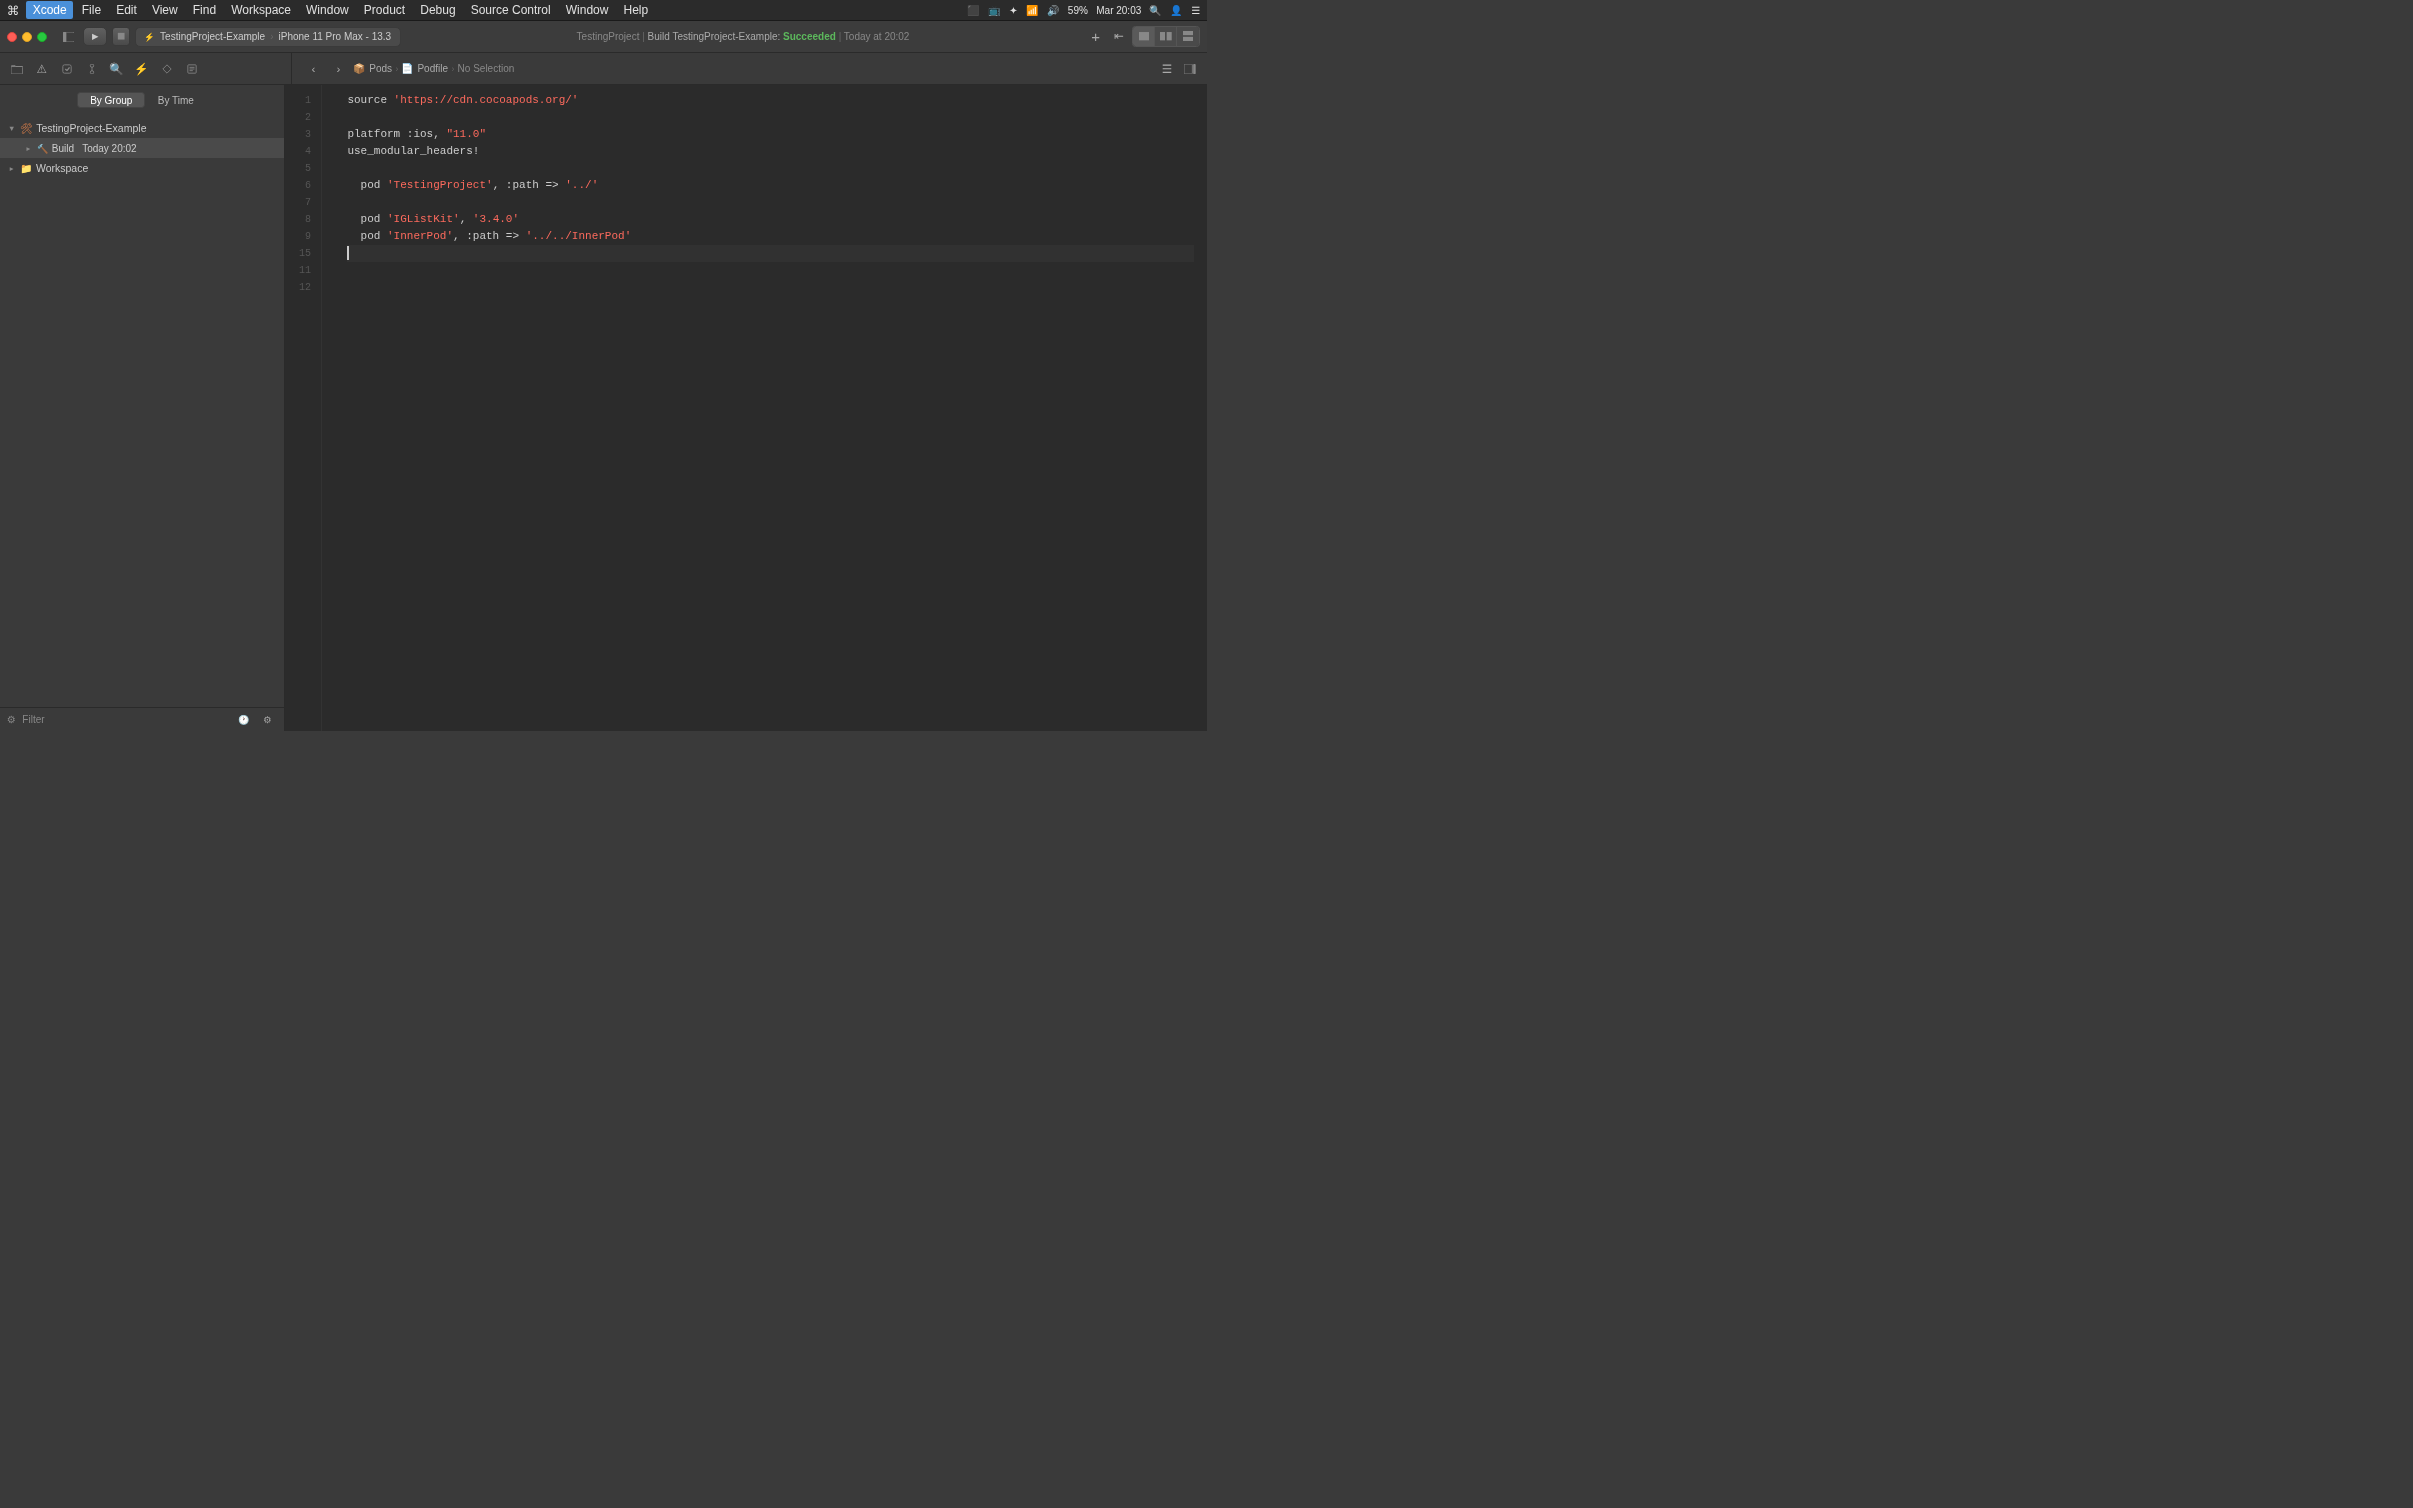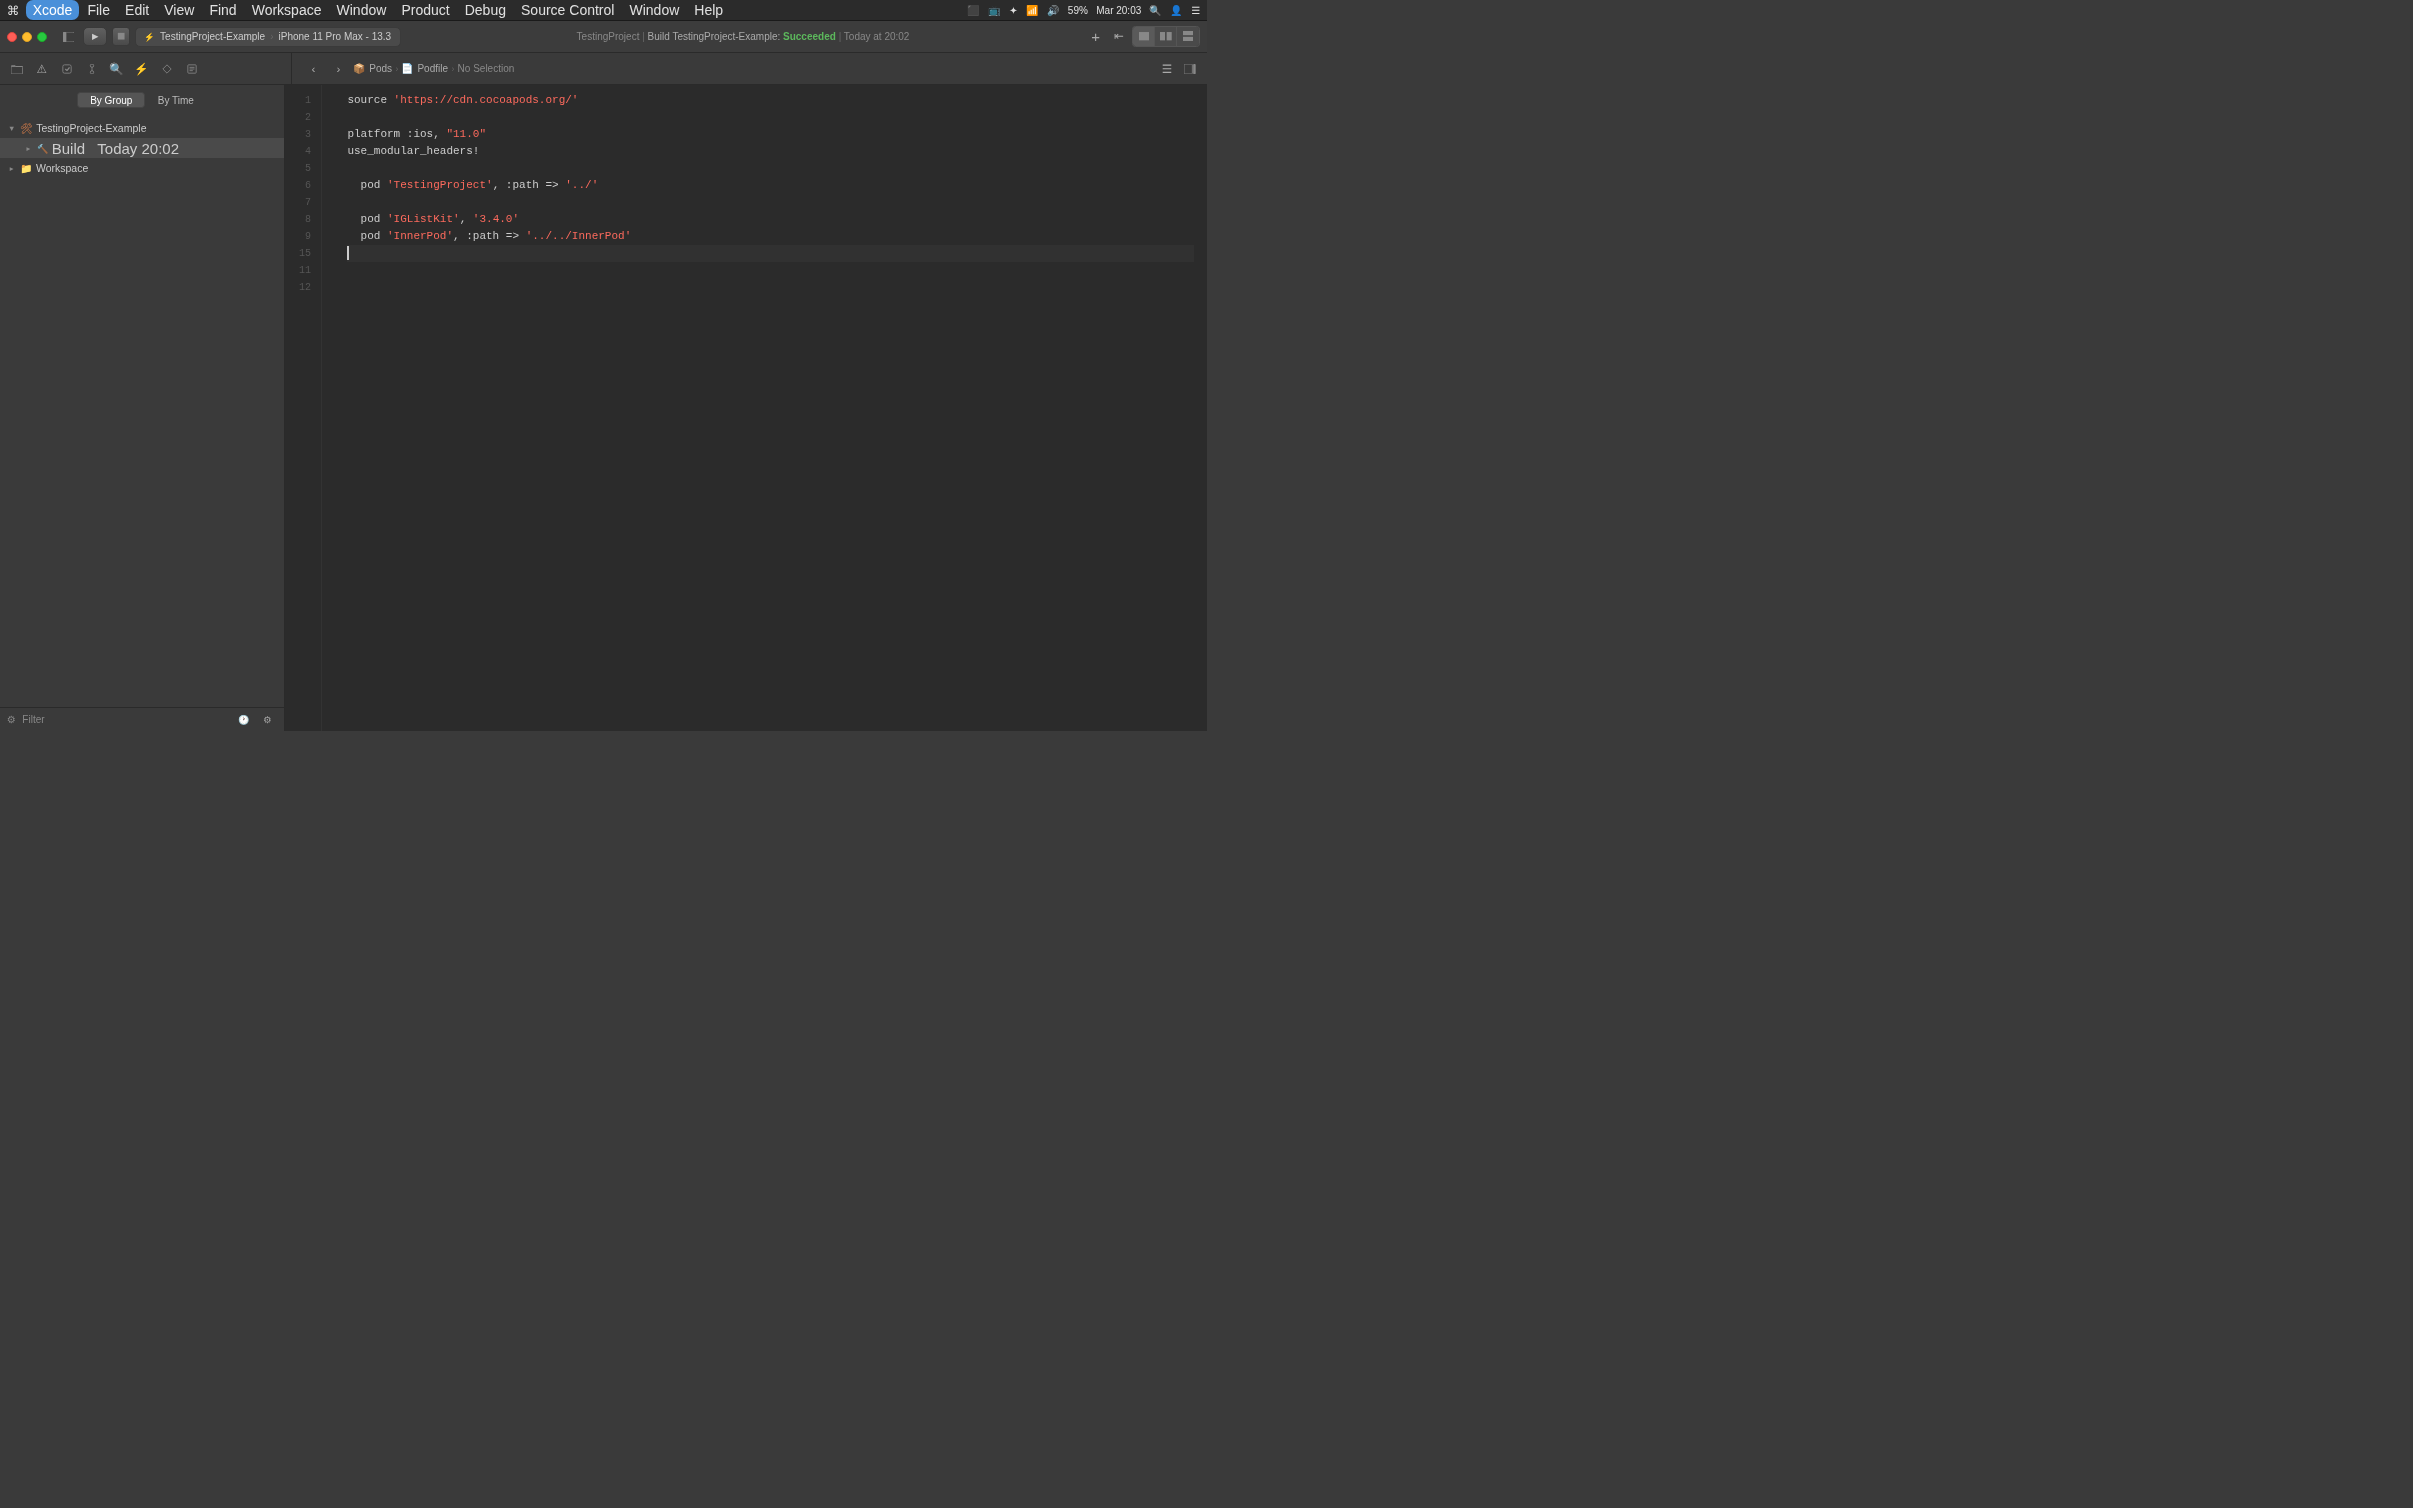--- a/index.html
+++ b/index.html
@@ -25,23 +25,23 @@
       color: #e0e0e0;
       border-bottom: 0.8px solid #1a1a1a;
     }
     .menubar-apple {
       font-size: 12.6px;
       margin-right: 5px;
       color: #e0e0e0;
     }
     .menubar-item {
       padding: 1.7px 6.7px;
-      border-radius: 7px;
-      cursor: pointer;
-      font-size: 14px;
+      border-radius: 2px;
+      cursor: pointer;
+      font-size: 12px;
       color: #e0e0e0;
     }
     .menubar-item.active { background: #4a90d9; color: white; }
     .menubar-right {
       margin-left: auto;
       display: flex;
       align-items: center;
       gap: 8.4px;
       font-size: 10px;
     }
@@ -514,21 +514,21 @@
 
         <div class="sidebar-item">
           <span class="disclosure">▼</span>
           <span style="color:#e6834a; font-size:10px;">🛠</span>
           <span class="item-label">TestingProject-Example</span>
         </div>
 
         <div class="sidebar-item selected" style="padding-left: 23.5px;">
           <span class="disclosure">▸</span>
           <span style="color:#888; font-size:9.2px;">🔨</span>
-          <span class="item-label" style="color:#ccc; font-size:15px;">Build &nbsp; Today 20:02</span>
+          <span class="item-label" style="color:#ccc; font-size:10px;">Build &nbsp; Today 20:02</span>
         </div>
 
         <div class="sidebar-item">
           <span class="disclosure">▸</span>
           <span style="color:#d4a843; font-size:10px;">📁</span>
           <span class="item-label">Workspace</span>
         </div>
       </div>
 
       <div class="sidebar-bottom">

